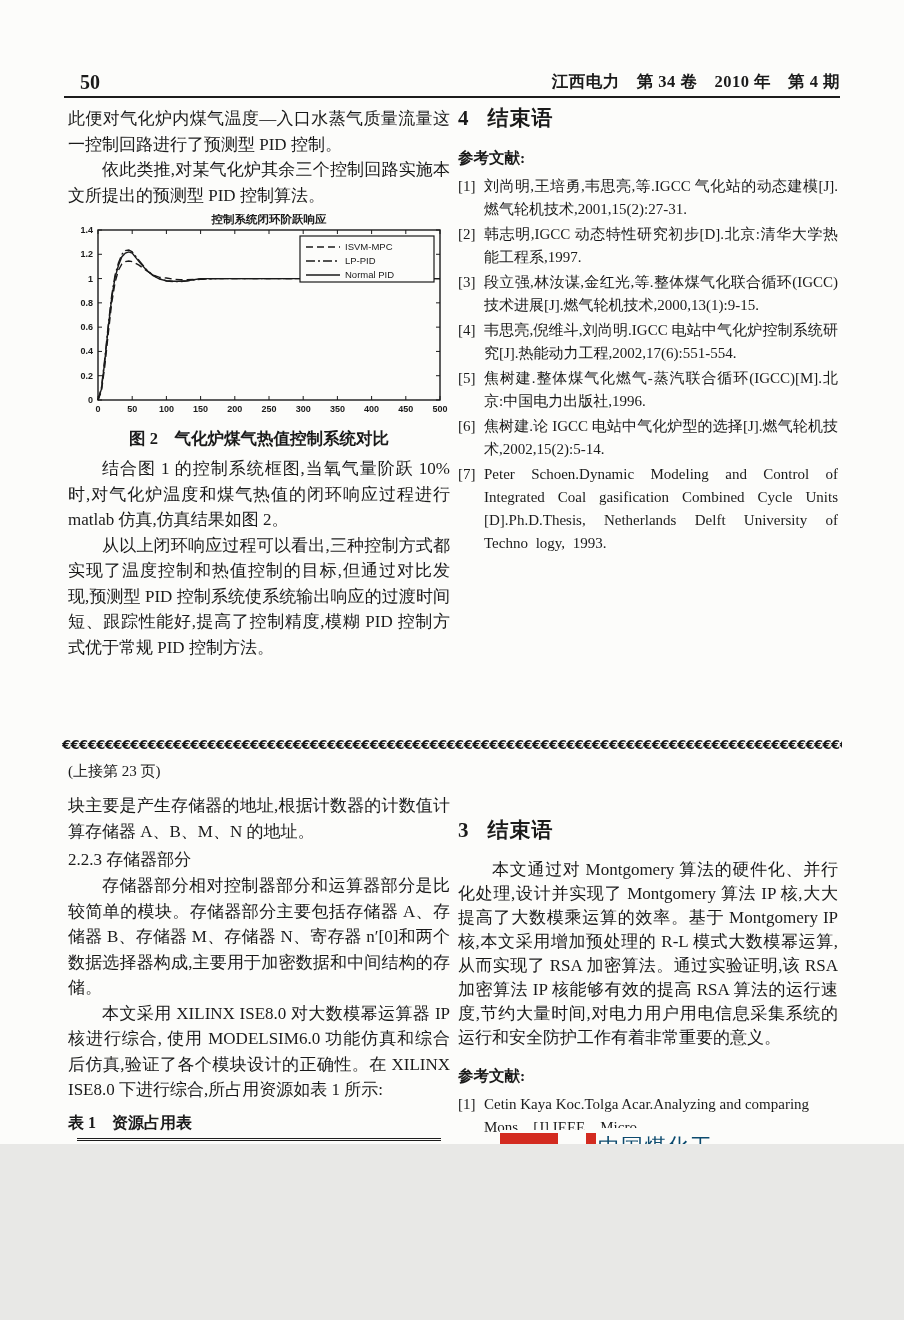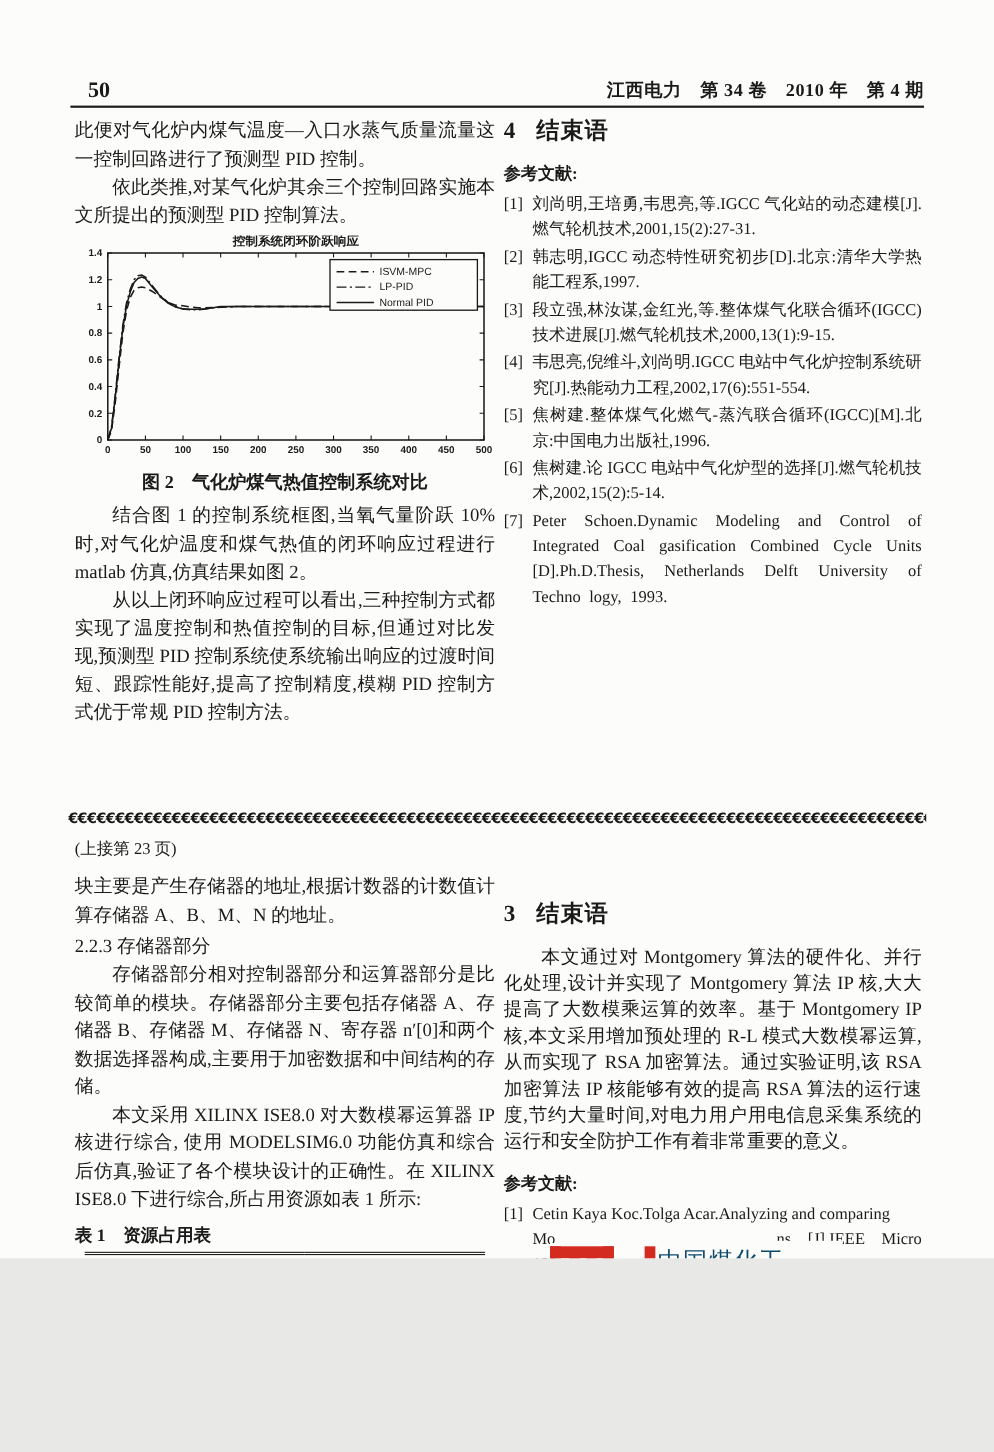--- a/index.html
+++ b/index.html
@@ -49,21 +49,21 @@
   .wm-logo div{position:absolute; background:#d32b20;}
   .wm-texts{position:absolute; left:98px; top:0; width:170px; height:60px; background:#fcfcfa;}
   .wm-cn{position:absolute; left:2px; top:4px; font-size:22px; color:#0c4a6e; letter-spacing:1px;
          font-family:"Liberation Sans","DejaVu Sans",sans-serif;}
   .wm-ul{position:absolute; left:0; top:32px; width:158px; height:3px; background:#d3261b;}
   .wm-latin{position:absolute; left:4px; top:38px; font-size:18px; color:#8d8d8d; letter-spacing:8px;
          font-family:"Liberation Sans","DejaVu Sans",sans-serif;}
   
   .ref-frag{position:relative; padding-left:26px; font-size:15px; line-height:23px;}
   .ref-frag .lbl{position:absolute; left:0; top:0;}
-  .frag-row{display:flex; justify-content:space-between;}
+  .frag-row{display:flex; }
   
   .footer{position:absolute; left:78px; top:1264px; font-size:16px; color:#ef4444;
           font-family:"Liberation Sans","DejaVu Sans",sans-serif;}
   .engspaced{word-spacing:4px;}
 </style>
 </head>
 <body>
 
 <div class="page">
 

